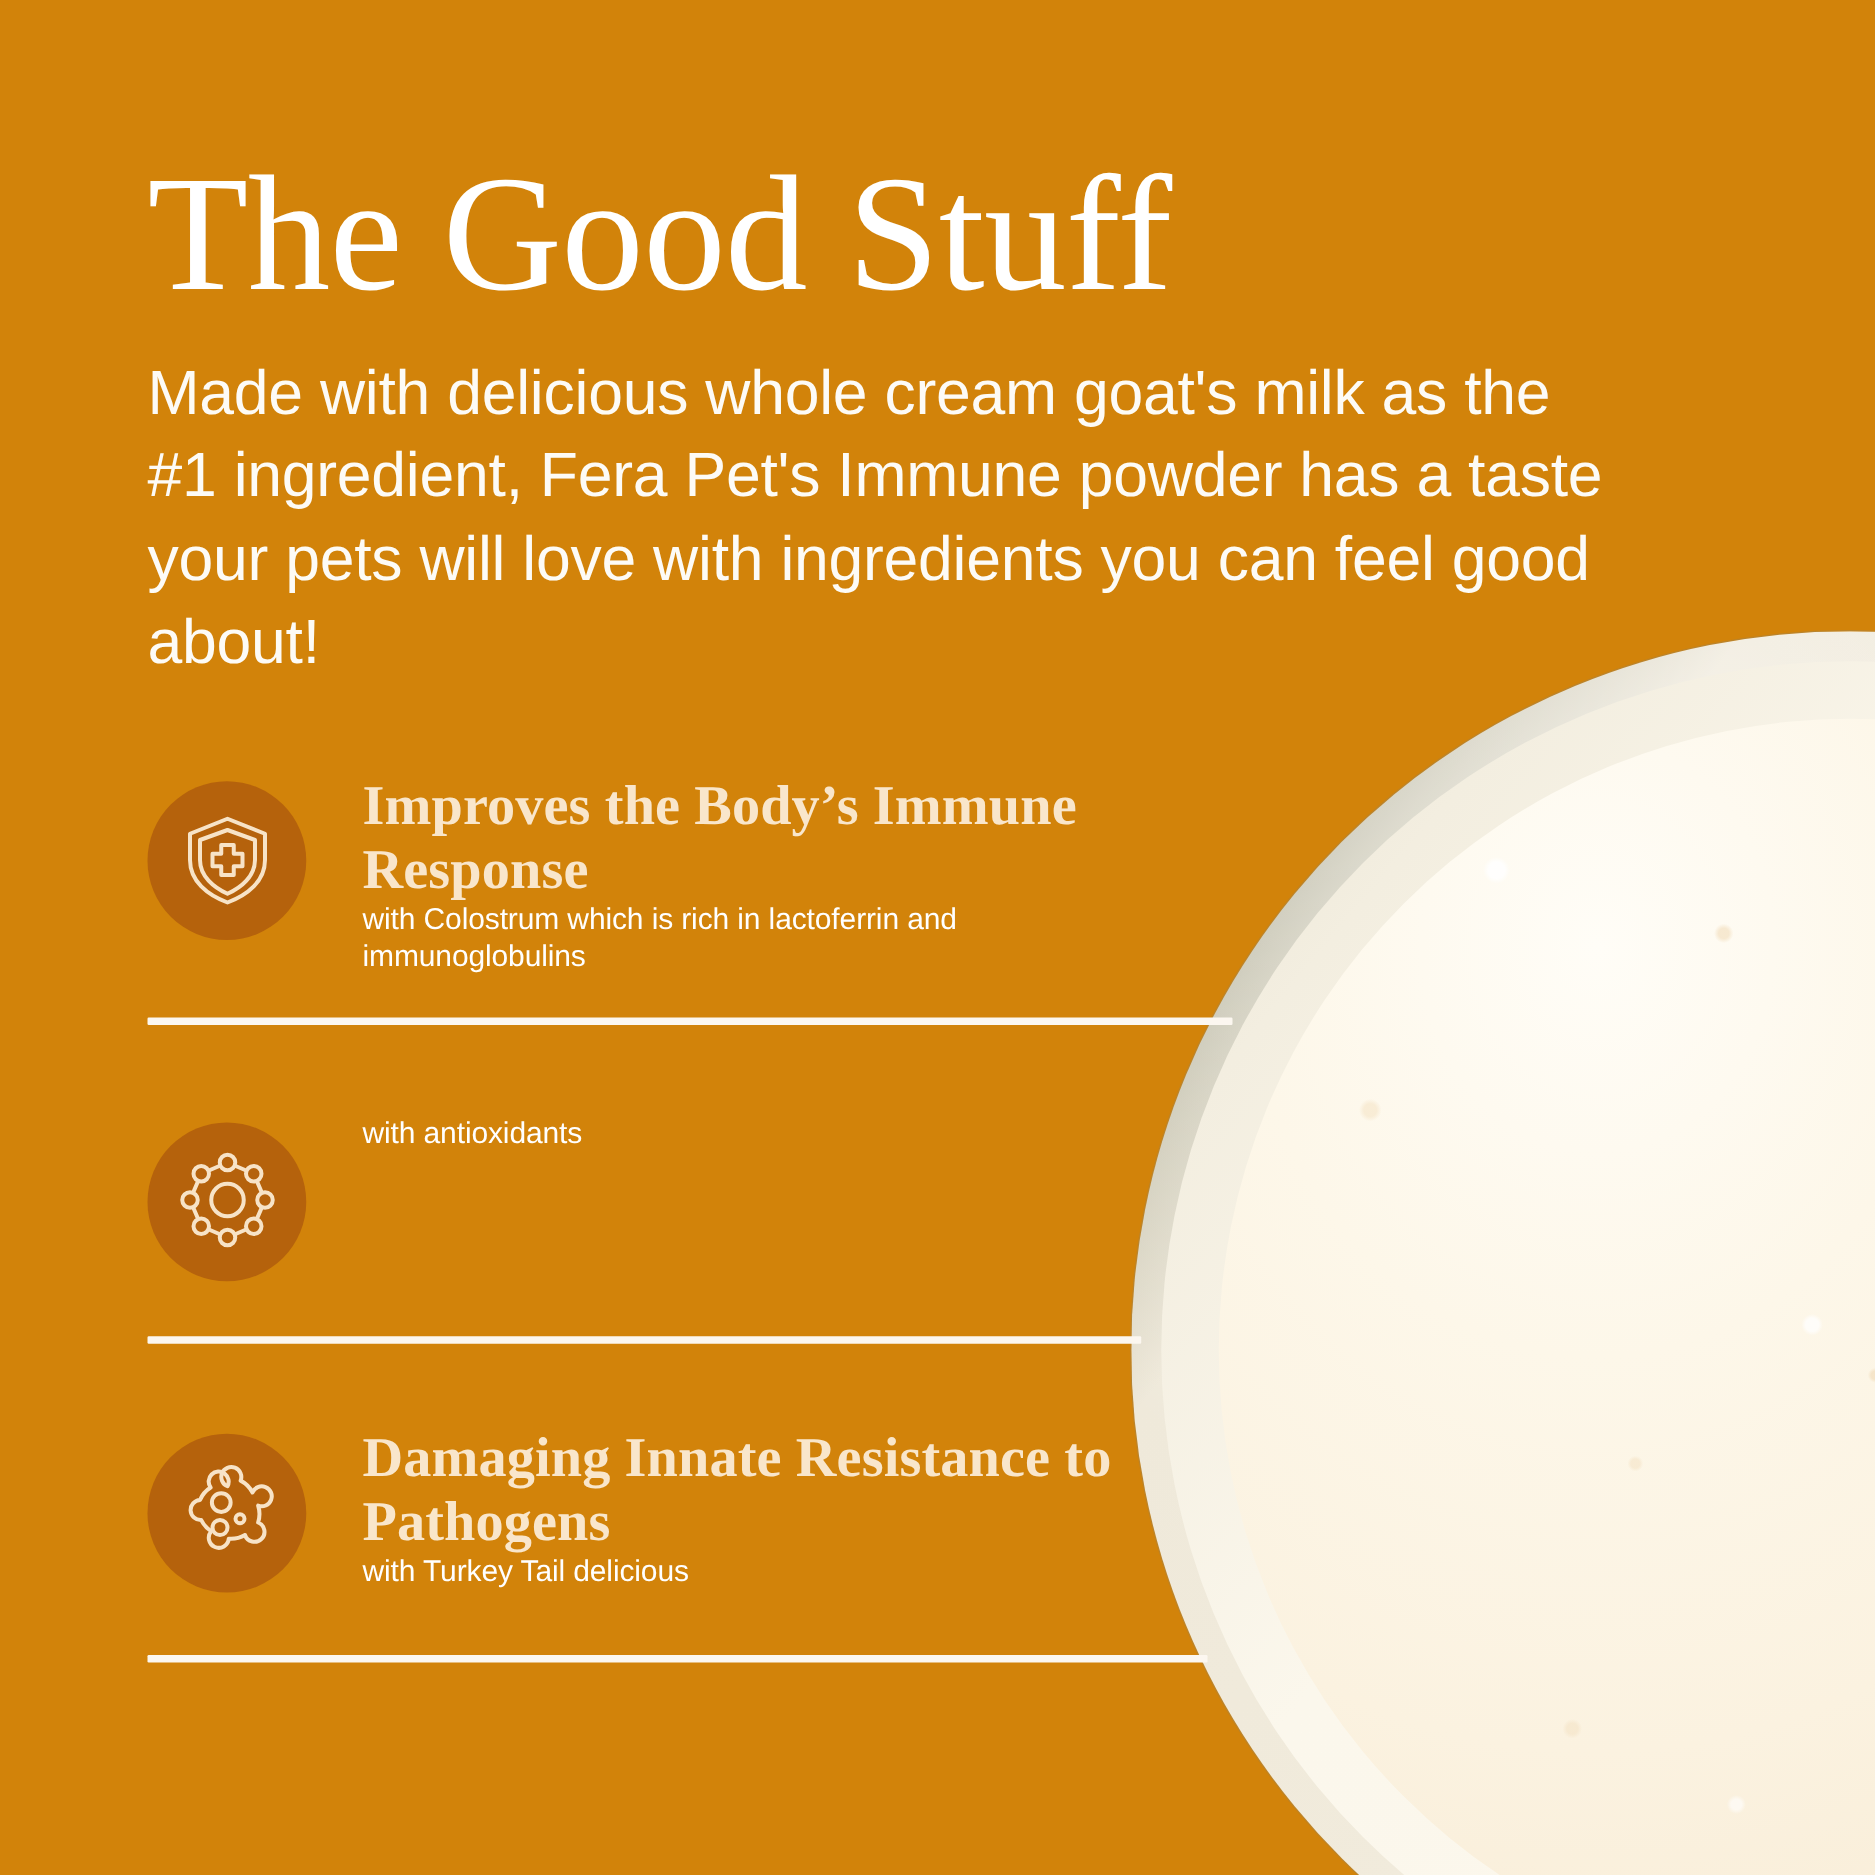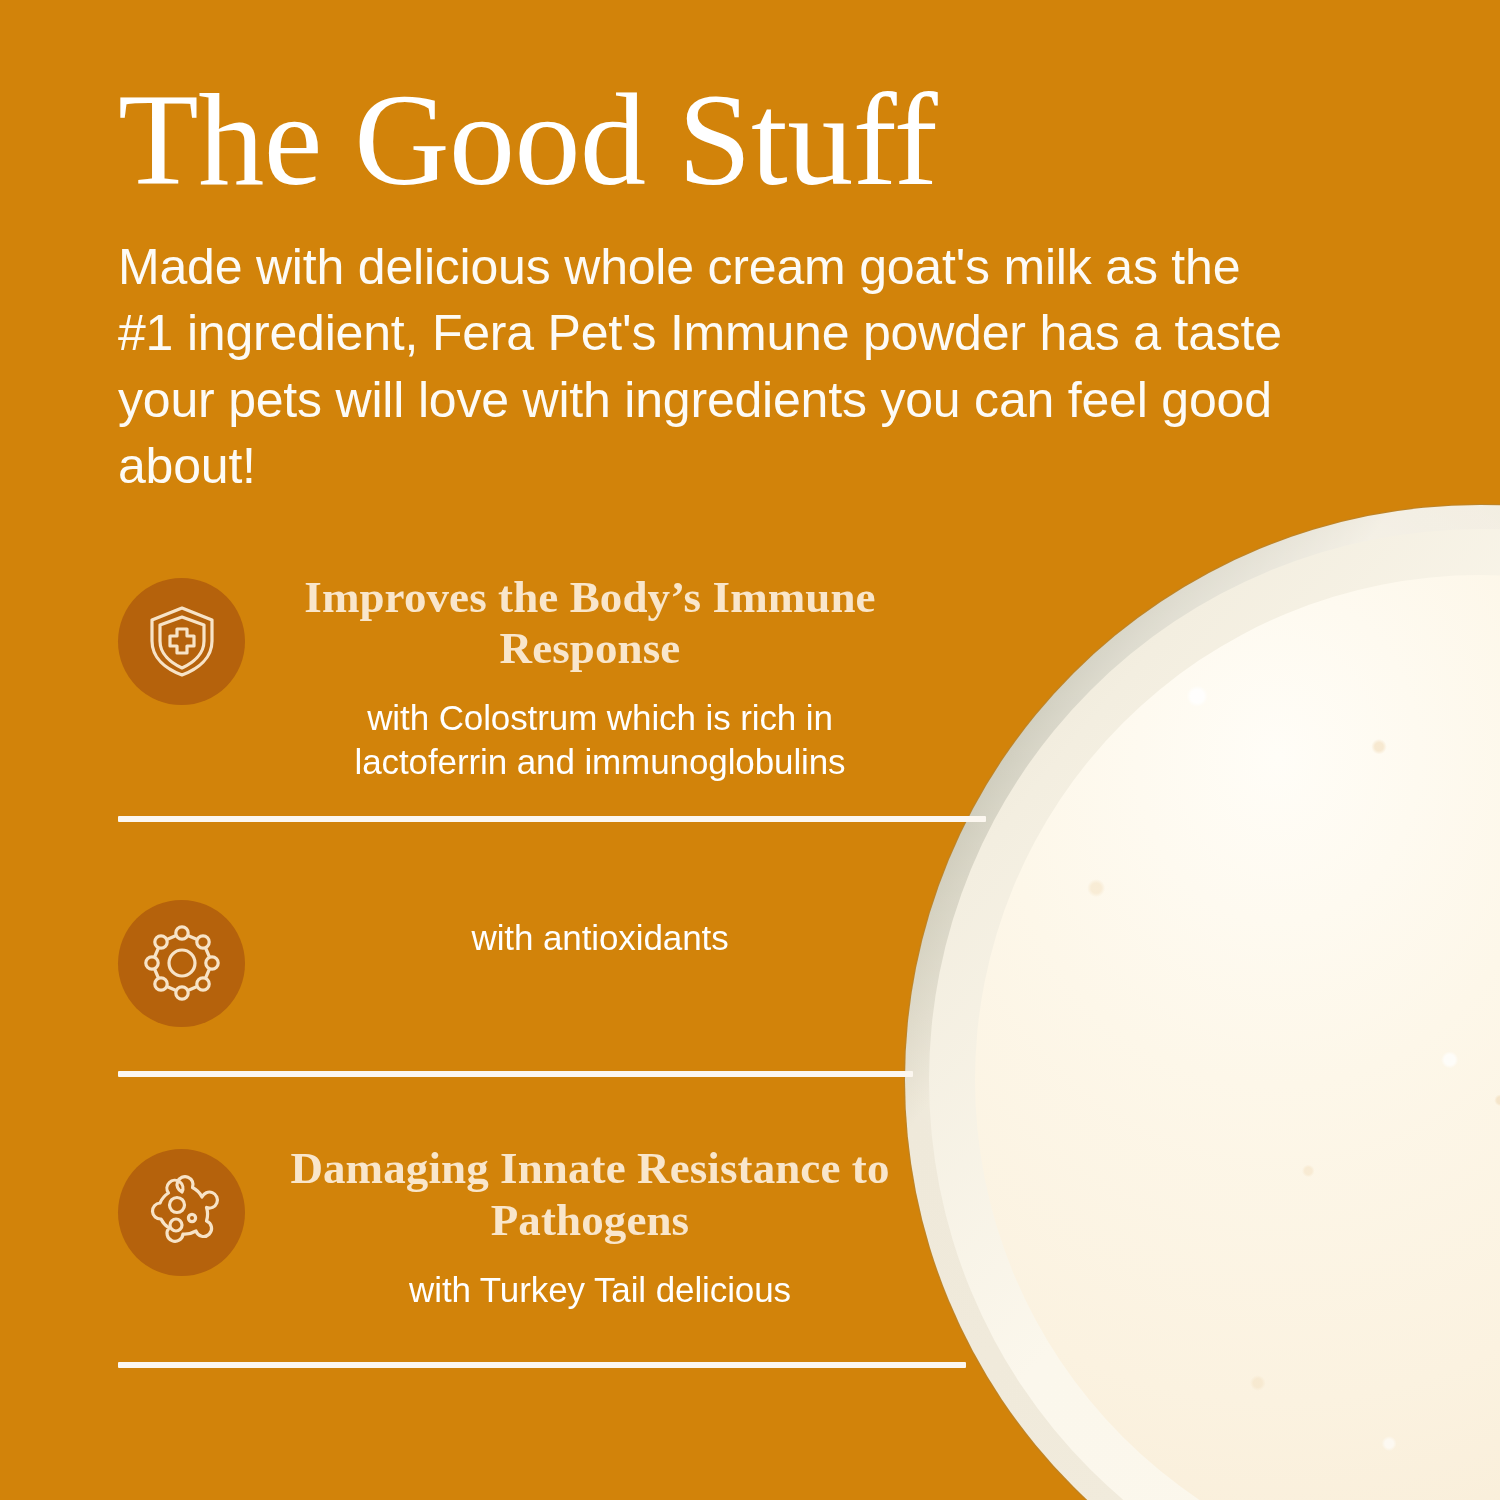--- a/index.html
+++ b/index.html
@@ -85,35 +85,35 @@
     width:900px; height:1500px;
   }
 
   .page-title {
     font-family:"Liberation Serif", serif;
     font-size:132px;
     line-height:1.02;
     font-weight:400;
     color:#FFFFFF;
     letter-spacing:-0.5px;
-    padding-top:73px;
+    padding-top:120px;
   }
 
   .intro {
     margin-top:26px;
     width:1165px;
     font-size:50px;
     line-height:1.33;
     font-weight:400;
     color:#FDFBF6;
     letter-spacing:-0.2px;
   }
 
   
-  .benefits { margin-top:72px;text-align:center; }
+  .benefits { margin-top:72px; }
 
   .benefit-row {
     display:flex;
     align-items:flex-start;
     gap:45px;
   }
 
   .benefit-icon-wrap {
     flex:0 0 auto;
     width:127px; height:127px;
@@ -130,22 +130,22 @@
     font-family:"Liberation Serif", serif;
     font-weight:700;
     font-size:45px;
     line-height:1.14;
     color:#F9E6CB;
     letter-spacing:0.1px;
     max-width:600px;
   }
 
   .benefit-sub {
-    margin-top:22px;
-    font-size:35px;
+    margin-top:0;
+    font-size:24px;
     line-height:1.26;
     color:#FFFFFF;
     font-weight:400;
     letter-spacing:-0.1px;
     max-width:620px;
   }
 
   .divider {
     height:6px;
     background:#FCF7F0;

